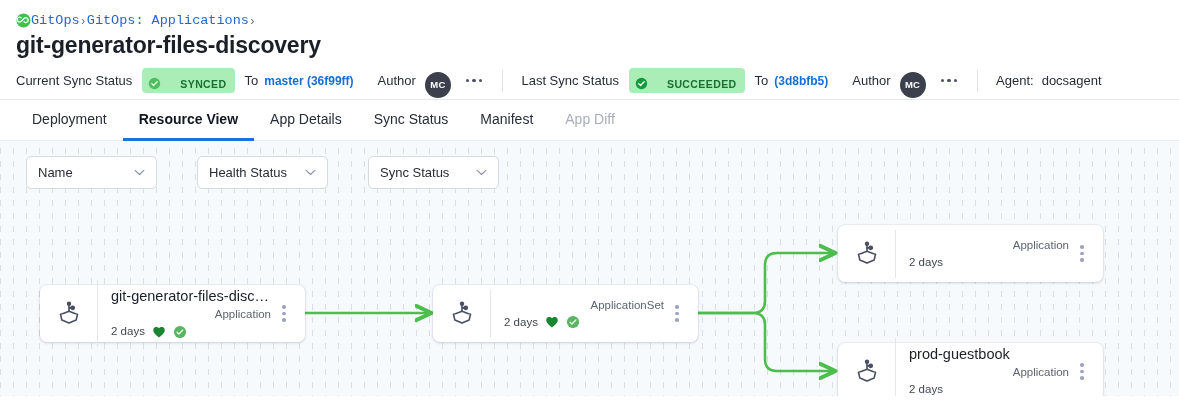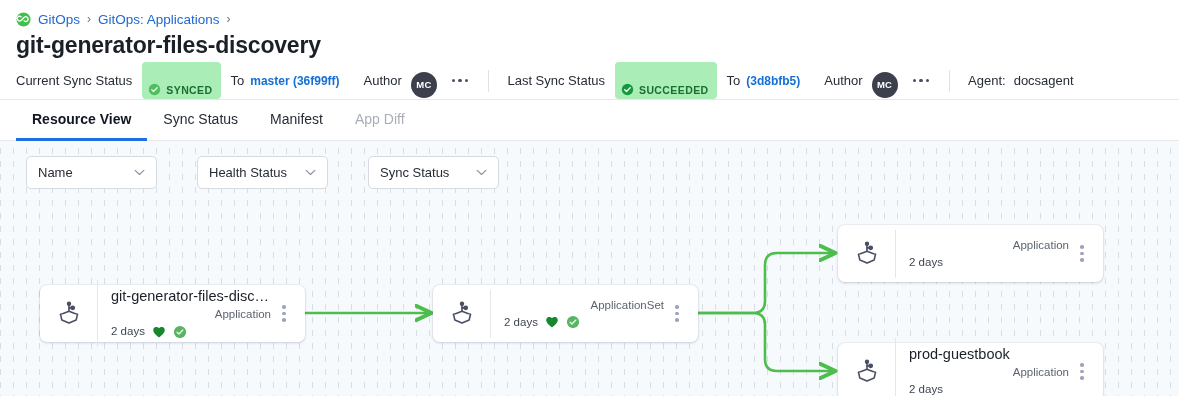--- a/index.html
+++ b/index.html
@@ -7,25 +7,26 @@
     margin: 0; padding: 0;
     width: 1179px; height: 415px;
     overflow: hidden;
     background: #ffffff;
     font-family: "Liberation Sans", sans-serif;
     -webkit-font-smoothing: antialiased;
   }
 
   
   .breadcrumb {
-    display: flex; align-items: center;
-    gap: 7px;
+    display: flex; align-items: flex-end;
+    gap: 0;
     padding: 10px 0 0 16px;
     height: 28px;
     font-size: 13.5px;
+    font-family: Liberation Mono, monospace;
   }
   .gitops-logo {
     width: 15px; height: 15px;
     flex: 0 0 15px;
     display: block;
   }
   .crumb-link {
     color: #2069d1;
     text-decoration: none;
     font-size: 13.5px;
@@ -54,24 +55,24 @@
     height: 38px;
     padding: 0 16px;
     font-size: 13px;
     color: #1b1f27;
     border-bottom: 1px solid #e6e8ec;
     white-space: nowrap;
   }
   .status-label { color: #272c36; font-size: 13px; }
   .badge {
     display: inline-flex; align-items: center;
-    gap: 5px;
+    gap: 19px;
     background: #abedb6;
     border-radius: 4px;
-    padding: 21px 8px 3px 6px;
+    padding: 9px 8px 3px 6px;
     margin: 0 6px 0 10px;
     font-size: 10.5px;
     font-weight: bold;
     color: #18702f;
     letter-spacing: 0.4px;
   }
   .badge .chk { width: 13px; height: 13px; display:block; }
   .to-word { color: #272c36; margin: 0 6px 0 4px; font-size: 13px;}
   .commit-link {
     color: #1470d6;
@@ -267,21 +268,23 @@
       <i></i>
     </span>
 
   <span class="vsep"></span>
 
   <span class="agent-text">Agent:</span>
   <span class="agent-val">docsagent</span>
 </div>
 
 <div class="tabs">
+  <div class="tab">Deployment</div>
   <div class="tab active">Resource View</div>
+  <div class="tab">App Details</div>
   <div class="tab">Sync Status</div>
   <div class="tab">Manifest</div>
   <div class="tab disabled">App Diff</div>
 </div>
 
 <div class="canvas">
 
   <div class="filters">
     <div class="filter">
       <span>Name</span>

